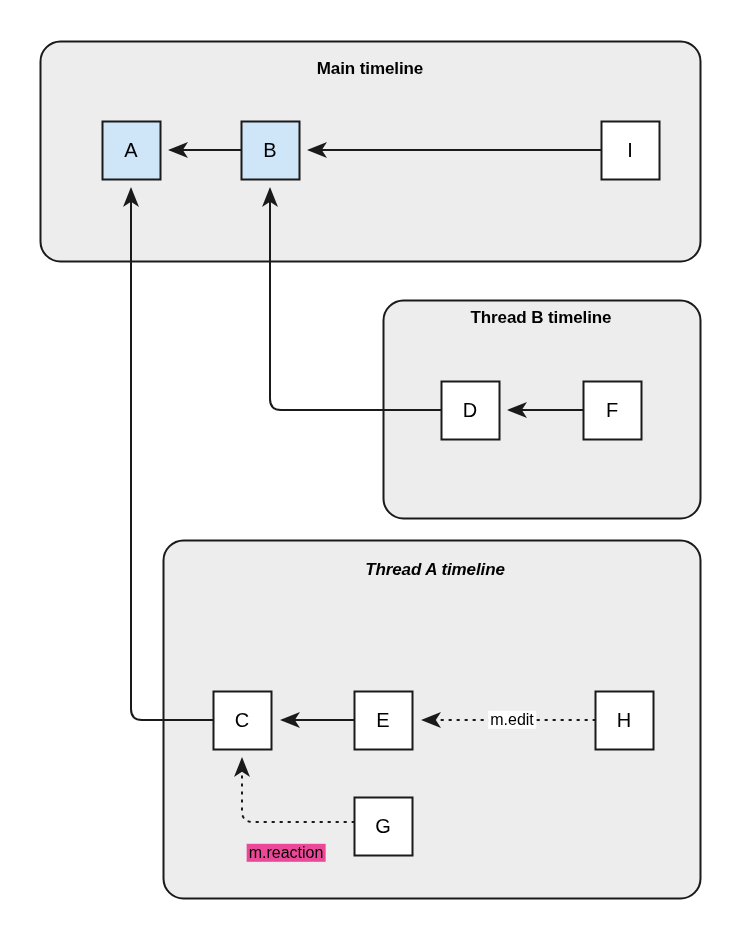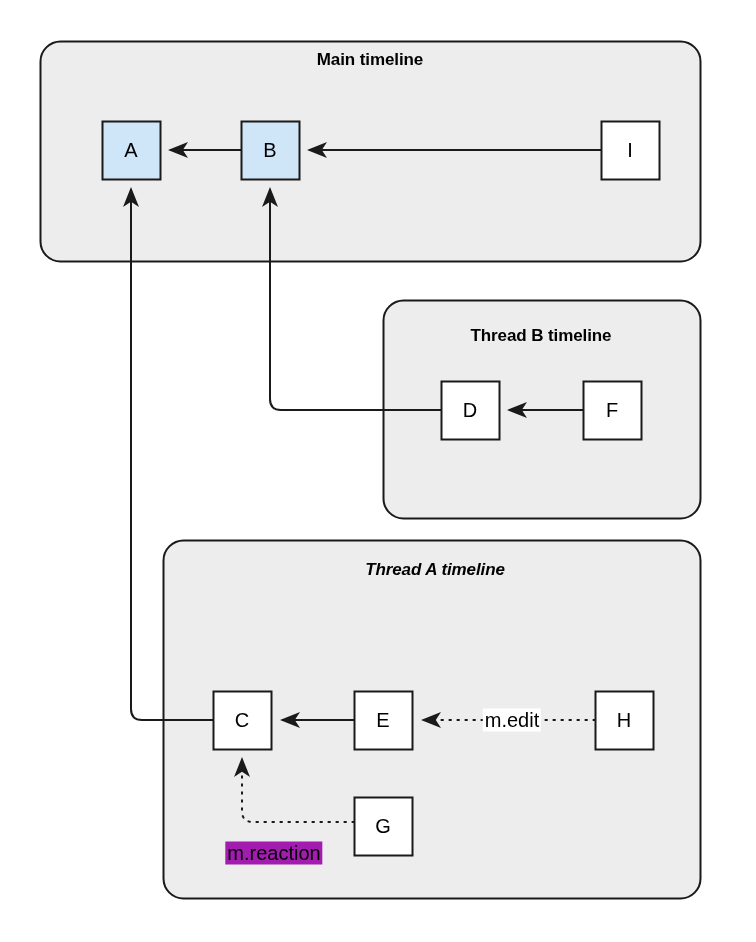--- a/index.html
+++ b/index.html
@@ -43,21 +43,21 @@
     font-size: 20px;
     font-weight: normal;
     color: #000000;
     text-align: center;
     white-space: nowrap;
     transform: translate(-50%, -50%);
   }
   .edge-label {
     position: absolute;
     font-family: "Liberation Sans", sans-serif;
-    font-size: 20px;
+    font-size: 16px;
     font-weight: normal;
     color: #000000;
     background: #ffffff;
     white-space: nowrap;
     padding: 0 2px;
     transform: translate(-50%, -50%);
     line-height: 1.15;
   }
 </style>
 </head>
@@ -91,25 +91,25 @@
         <rect x="601.5" y="121.5" width="58" height="58" fill="#ffffff" stroke="#1a1a1a" stroke-width="2"></rect>
         <rect x="441.5" y="381.5" width="58" height="58" fill="#ffffff" stroke="#1a1a1a" stroke-width="2"></rect>
         <rect x="583.5" y="381.5" width="58" height="58" fill="#ffffff" stroke="#1a1a1a" stroke-width="2"></rect>
         <rect x="213.5" y="691.5" width="58" height="58" fill="#ffffff" stroke="#1a1a1a" stroke-width="2"></rect>
         <rect x="354.5" y="691.5" width="58" height="58" fill="#ffffff" stroke="#1a1a1a" stroke-width="2"></rect>
         <rect x="595.5" y="691.5" width="58" height="58" fill="#ffffff" stroke="#1a1a1a" stroke-width="2"></rect>
         <rect x="354.5" y="797.5" width="58" height="58" fill="#ffffff" stroke="#1a1a1a" stroke-width="2"></rect>
       </g>
   </svg>
   <div id="labels-layer">
-      <div class="group-title" style="left: 370px; top: 50px;">Main timeline</div>
-      <div class="group-title" style="left: 541px; top: 326px;">Thread B timeline</div>
+      <div class="group-title" style="left: 370px; top: 59px;">Main timeline</div>
+      <div class="group-title" style="left: 541px; top: 308px;">Thread B timeline</div>
       <div class="group-title" style="left: 435px; top: 560px; font-style: italic;">Thread A timeline</div>
       <div class="edge-label" style="left: 512px; top: 720px; background: rgb(255, 255, 255);">m.edit</div>
-      <div class="edge-label" style="left: 274px; top: 853px; background: #a21caf;">m.reaction</div>
+      <div class="edge-label" style="left: 286px; top: 853px; background: #ec4899;">m.reaction</div>
       <div class="node-label" style="left: 131px; top: 150px;">A</div>
       <div class="node-label" style="left: 270px; top: 150px;">B</div>
       <div class="node-label" style="left: 630px; top: 150px;">I</div>
       <div class="node-label" style="left: 470px; top: 410px;">D</div>
       <div class="node-label" style="left: 612px; top: 410px;">F</div>
       <div class="node-label" style="left: 242px; top: 720px;">C</div>
       <div class="node-label" style="left: 383px; top: 720px;">E</div>
       <div class="node-label" style="left: 624px; top: 720px;">H</div>
       <div class="node-label" style="left: 383px; top: 826px;">G</div>
     </div>

